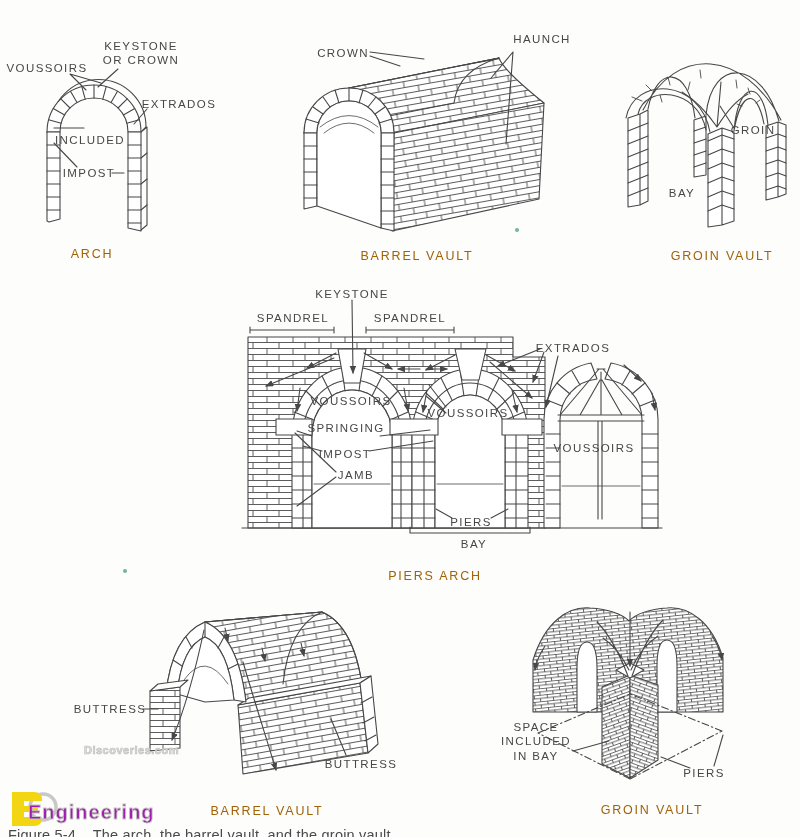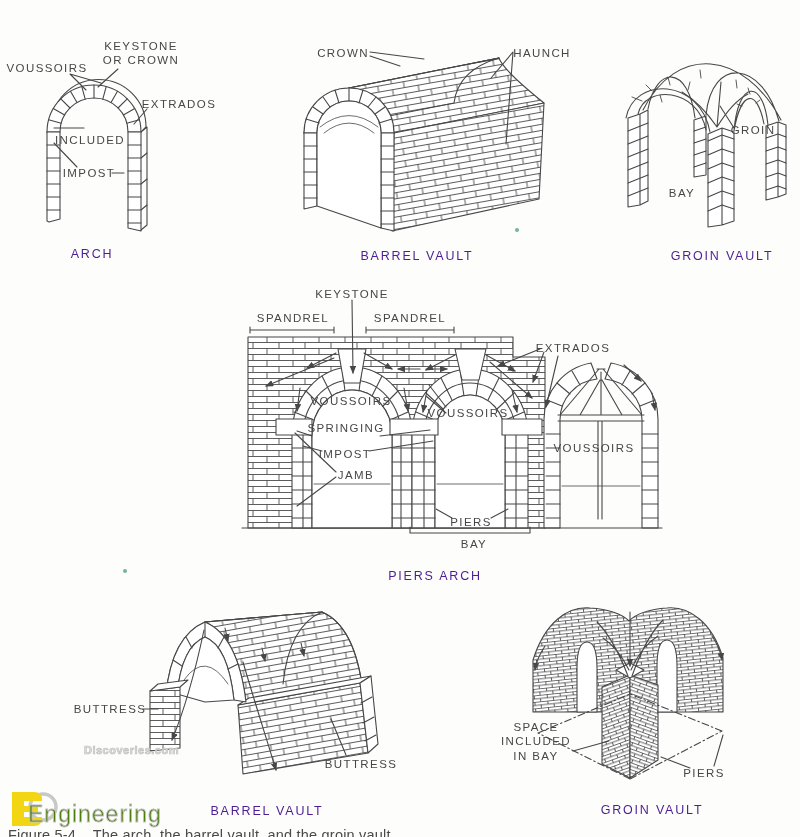--- a/index.html
+++ b/index.html
@@ -14,33 +14,33 @@
     letter-spacing:1.4px;
     color:#474747;
     white-space:pre;
     text-align:center;
     transform:translateX(-50%);
     line-height:1.25;
   }
   .cap{
     font-size:12.5px;
     letter-spacing:1.8px;
-    color:#4c1d95;
+    color:#a16207;
   }
   #art{position:absolute;left:0;top:0;}
   .wm-site{
     position:absolute;left:84px;top:744px;
     font-size:11px;font-weight:bold;letter-spacing:.5px;
     color:#dddddb;-webkit-text-stroke:.7px #c2c2bf;
     white-space:pre;
   }
   .wm-brand{
     position:absolute;left:28px;top:801px;
-    font-size:23px;font-weight:normal;letter-spacing:1px;
-    color:#4d7c0f;-webkit-text-stroke:.8px #c5c5c2;
+    font-size:20px;font-weight:bold;letter-spacing:1px;
+    color:#a21caf;-webkit-text-stroke:.8px #c5c5c2;
     white-space:pre;
   }
   .footer-cap{
     position:absolute;left:8px;top:827px;
     font-size:14.5px;color:#4a4a4a;white-space:pre;letter-spacing:.2px;
   }
 </style>
 </head>
 <body>
 
@@ -212,21 +212,21 @@
 
 <div class="lbl" style="left:47px;top:61px">VOUSSOIRS</div>
 <div class="lbl" style="left:141px;top:39px">KEYSTONE
 OR CROWN</div>
 <div class="lbl" style="left:179px;top:97px">EXTRADOS</div>
 <div class="lbl" style="left:90px;top:133px">INCLUDED</div>
 <div class="lbl" style="left:89px;top:166px">IMPOST</div>
 <div class="lbl cap" style="left:92px;top:247px">ARCH</div>
 
 <div class="lbl" style="left:343px;top:46px">CROWN</div>
-<div class="lbl" style="left:542px;top:46px">HAUNCH</div>
+<div class="lbl" style="left:542px;top:32px">HAUNCH</div>
 <div class="lbl cap" style="left:417px;top:249px">BARREL VAULT</div>
 
 <div class="lbl" style="left:753px;top:123px">GROIN</div>
 <div class="lbl" style="left:682px;top:186px">BAY</div>
 <div class="lbl cap" style="left:722px;top:249px">GROIN VAULT</div>
 
 <div class="lbl" style="left:352px;top:287px">KEYSTONE</div>
 <div class="lbl" style="left:293px;top:311px">SPANDREL</div>
 <div class="lbl" style="left:410px;top:311px">SPANDREL</div>
 <div class="lbl" style="left:573px;top:341px">EXTRADOS</div>

